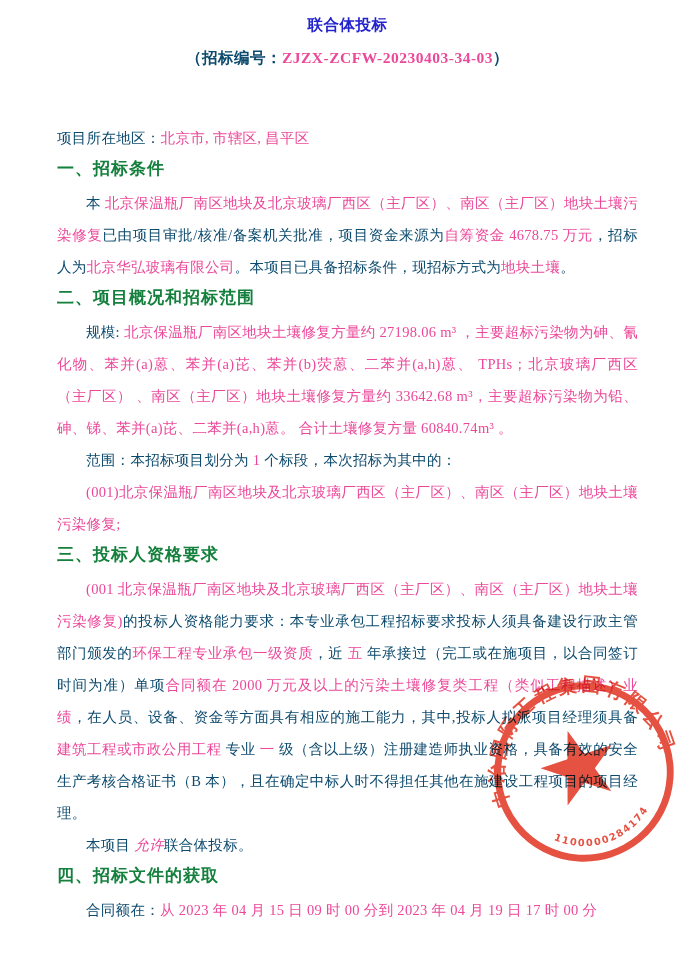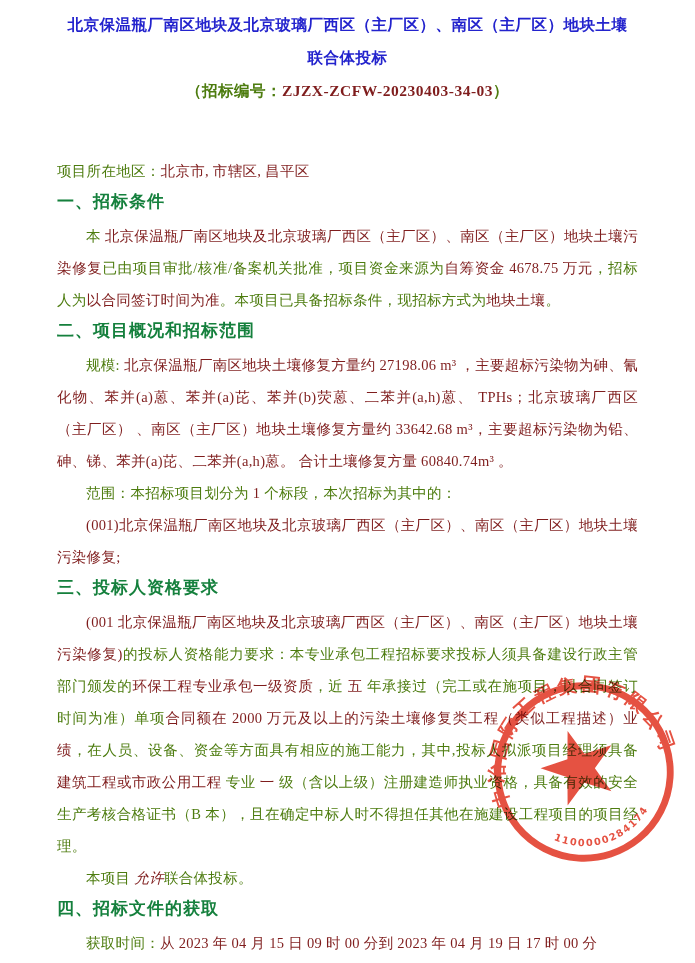--- a/index.html
+++ b/index.html
@@ -4,22 +4,22 @@
 <style>
   html,body{margin:0;padding:0;}
   body{
     width:695px;height:963px;background:#ffffff;overflow:hidden;position:relative;
     font-family:"Liberation Serif","DejaVu Serif",serif;
   }
   .page{position:absolute;inset:0;padding:8px 57px 0 57px;box-sizing:border-box;}
   .doc-title{ text-align:center;font-weight:bold;font-size:15.5px;line-height:33px;
     color:#2323cd;margin-bottom:48px;letter-spacing:.5px;}
   .doc-title .mix{font-weight:bold;}
-  .blue{color:#7f1d1d;}
-  .dark{color:#4d7c0f;}
+  .blue{color:#ec4899;}
+  .dark{color:#0c4a6e;}
   .italic{font-style:italic;margin-top:31px;}
   .para{margin:0;font-size:14.5px;line-height:32px;text-align:justify;color:#43434b;letter-spacing:.3px;}
   .indent{text-indent:2em;}
   h2.sec{
     font-family:"Liberation Sans","DejaVu Sans",sans-serif;
     font-size:17px;font-weight:bold;color:#15803d;margin:3px 0 6px;line-height:24px;letter-spacing:1px;}
   .stamp{
     position:absolute;left:486px;top:674px;width:196px;height:196px;
     transform:rotate(-18deg);opacity:.88;mix-blend-mode:multiply;pointer-events:none;}
   .stamp svg{width:100%;height:100%;display:block;}
@@ -28,41 +28,40 @@
   .stamp text{fill:#e23a28;font-weight:bold;}
   .stamp .company-text{font-size:19.5px;letter-spacing:3.5px;font-family:"Liberation Serif","DejaVu Serif",serif;}
   .stamp .number-text{font-size:10px;letter-spacing:1.6px;font-family:"DejaVu Sans","Liberation Sans",sans-serif;}
 </style>
 </head>
 <body>
 
 <div class="page">
 
   <div class="doc-title">
-    <div>北京保温瓶厂南区地块及北京玻璃厂西区（主厂区）、南区（主厂区）地块土壤</div>
     <div>联合体投标</div>
     <div class="mix"><span class="dark">（招标编号：</span><span class="blue">ZJZX-ZCFW-20230403-34-03</span><span class="dark">）</span></div>
   </div>
 
   <p class="para"><span class="dark">项目所在地区：</span><span class="blue">北京市, 市辖区, 昌平区</span></p>
 
   <h2 class="sec">一、招标条件</h2>
-  <p class="para indent"><span class="dark">本 </span><span class="blue">北京保温瓶厂南区地块及北京玻璃厂西区（主厂区）、南区（主厂区）地块土壤污染修复</span><span class="dark">已由项目审批/核准/备案机关批准，项目资金来源为</span><span class="blue">自筹资金 4678.75 万元</span><span class="dark">，招标人为</span><span class="blue">以合同签订时间为准</span><span class="dark">。本项目已具备招标条件，现招标方式为</span><span class="blue">地块土壤</span><span class="dark">。</span></p>
+  <p class="para indent"><span class="dark">本 </span><span class="blue">北京保温瓶厂南区地块及北京玻璃厂西区（主厂区）、南区（主厂区）地块土壤污染修复</span><span class="dark">已由项目审批/核准/备案机关批准，项目资金来源为</span><span class="blue">自筹资金 4678.75 万元</span><span class="dark">，招标人为</span><span class="blue">北京华弘玻璃有限公司</span><span class="dark">。本项目已具备招标条件，现招标方式为</span><span class="blue">地块土壤</span><span class="dark">。</span></p>
 
   <h2 class="sec">二、项目概况和招标范围</h2>
   <p class="para indent"><span class="dark">规模: </span><span class="blue">北京保温瓶厂南区地块土壤修复方量约 27198.06 m³ ，主要超标污染物为砷、氰化物、苯并(a)蒽、苯并(a)芘、苯并(b)荧蒽、二苯并(a,h)蒽、 TPHs；北京玻璃厂西区 （主厂区） 、南区（主厂区）地块土壤修复方量约 33642.68 m³，主要超标污染物为铅、砷、锑、苯并(a)芘、二苯并(a,h)蒽。 合计土壤修复方量 60840.74m³ 。</span></p>
   <p class="para indent"><span class="dark">范围：本招标项目划分为 </span><span class="blue">1</span><span class="dark"> 个标段，本次招标为其中的：</span></p>
   <p class="para indent"><span class="blue">(001)北京保温瓶厂南区地块及北京玻璃厂西区（主厂区）、南区（主厂区）地块土壤污染修复;</span></p>
 
   <h2 class="sec">三、投标人资格要求</h2>
   <p class="para indent"><span class="blue">(001 北京保温瓶厂南区地块及北京玻璃厂西区（主厂区）、南区（主厂区）地块土壤污染修复)</span><span class="dark">的投标人资格能力要求：本专业承包工程招标要求投标人须具备建设行政主管部门颁发的</span><span class="blue">环保工程专业承包一级资质</span><span class="dark">，近</span><span class="blue"> 五 </span><span class="dark">年承接过（完工或在施项目，以合同签订时间为准）单项</span><span class="blue">合同额在 2000 万元及以上的污染土壤修复类工程（类似工程描述）业绩</span><span class="dark">，在人员、设备、资金等方面具有相应的施工能力，其中,投标人拟派项目经理须具备</span><span class="blue"> 建筑工程或市政公用工程 </span><span class="dark">专业</span><span class="blue"> 一 </span><span class="dark">级（含以上级）注册建造师执业资格，具备有效的安全生产考核合格证书（B 本），且在确定中标人时不得担任其他在施建设工程项目的项目经理。</span></p>
   <p class="para indent"><span class="dark">本项目 </span><span class="blue italic">允许</span><span class="dark">联合体投标。</span></p>
 
   <h2 class="sec">四、招标文件的获取</h2>
-  <p class="para indent"><span class="dark">获取时间：</span><span class="blue">从 2023 年 04 月 15 日  09 时 00 分到 2023 年 04 月 19 日  17 时 00 分</span></p>
+  <p class="para indent"><span class="dark">合同额在：</span><span class="blue">从 2023 年 04 月 15 日  09 时 00 分到 2023 年 04 月 19 日  17 时 00 分</span></p>
 
   <div class="stamp">
     <svg viewBox="0 0 200 200" xmlns="http://www.w3.org/2000/svg">
       <defs>
         <path id="arcTop" d="M 19.5 115 A 82 82 0 1 1 180.5 115" fill="none"></path>
         <path id="arcBot" d="M 44 151 A 76 76 0 0 0 156 151" fill="none"></path>
       </defs>
       <circle class="ring" cx="100" cy="100" r="88"></circle>
       <polygon class="star" points="97,55 87.9,82.5 59,82.6 82.3,99.8 73.5,127.4 97,110.5 120.5,127.4 111.7,99.8 135,82.6 106.1,82.5"></polygon>
       <text class="company-text">

